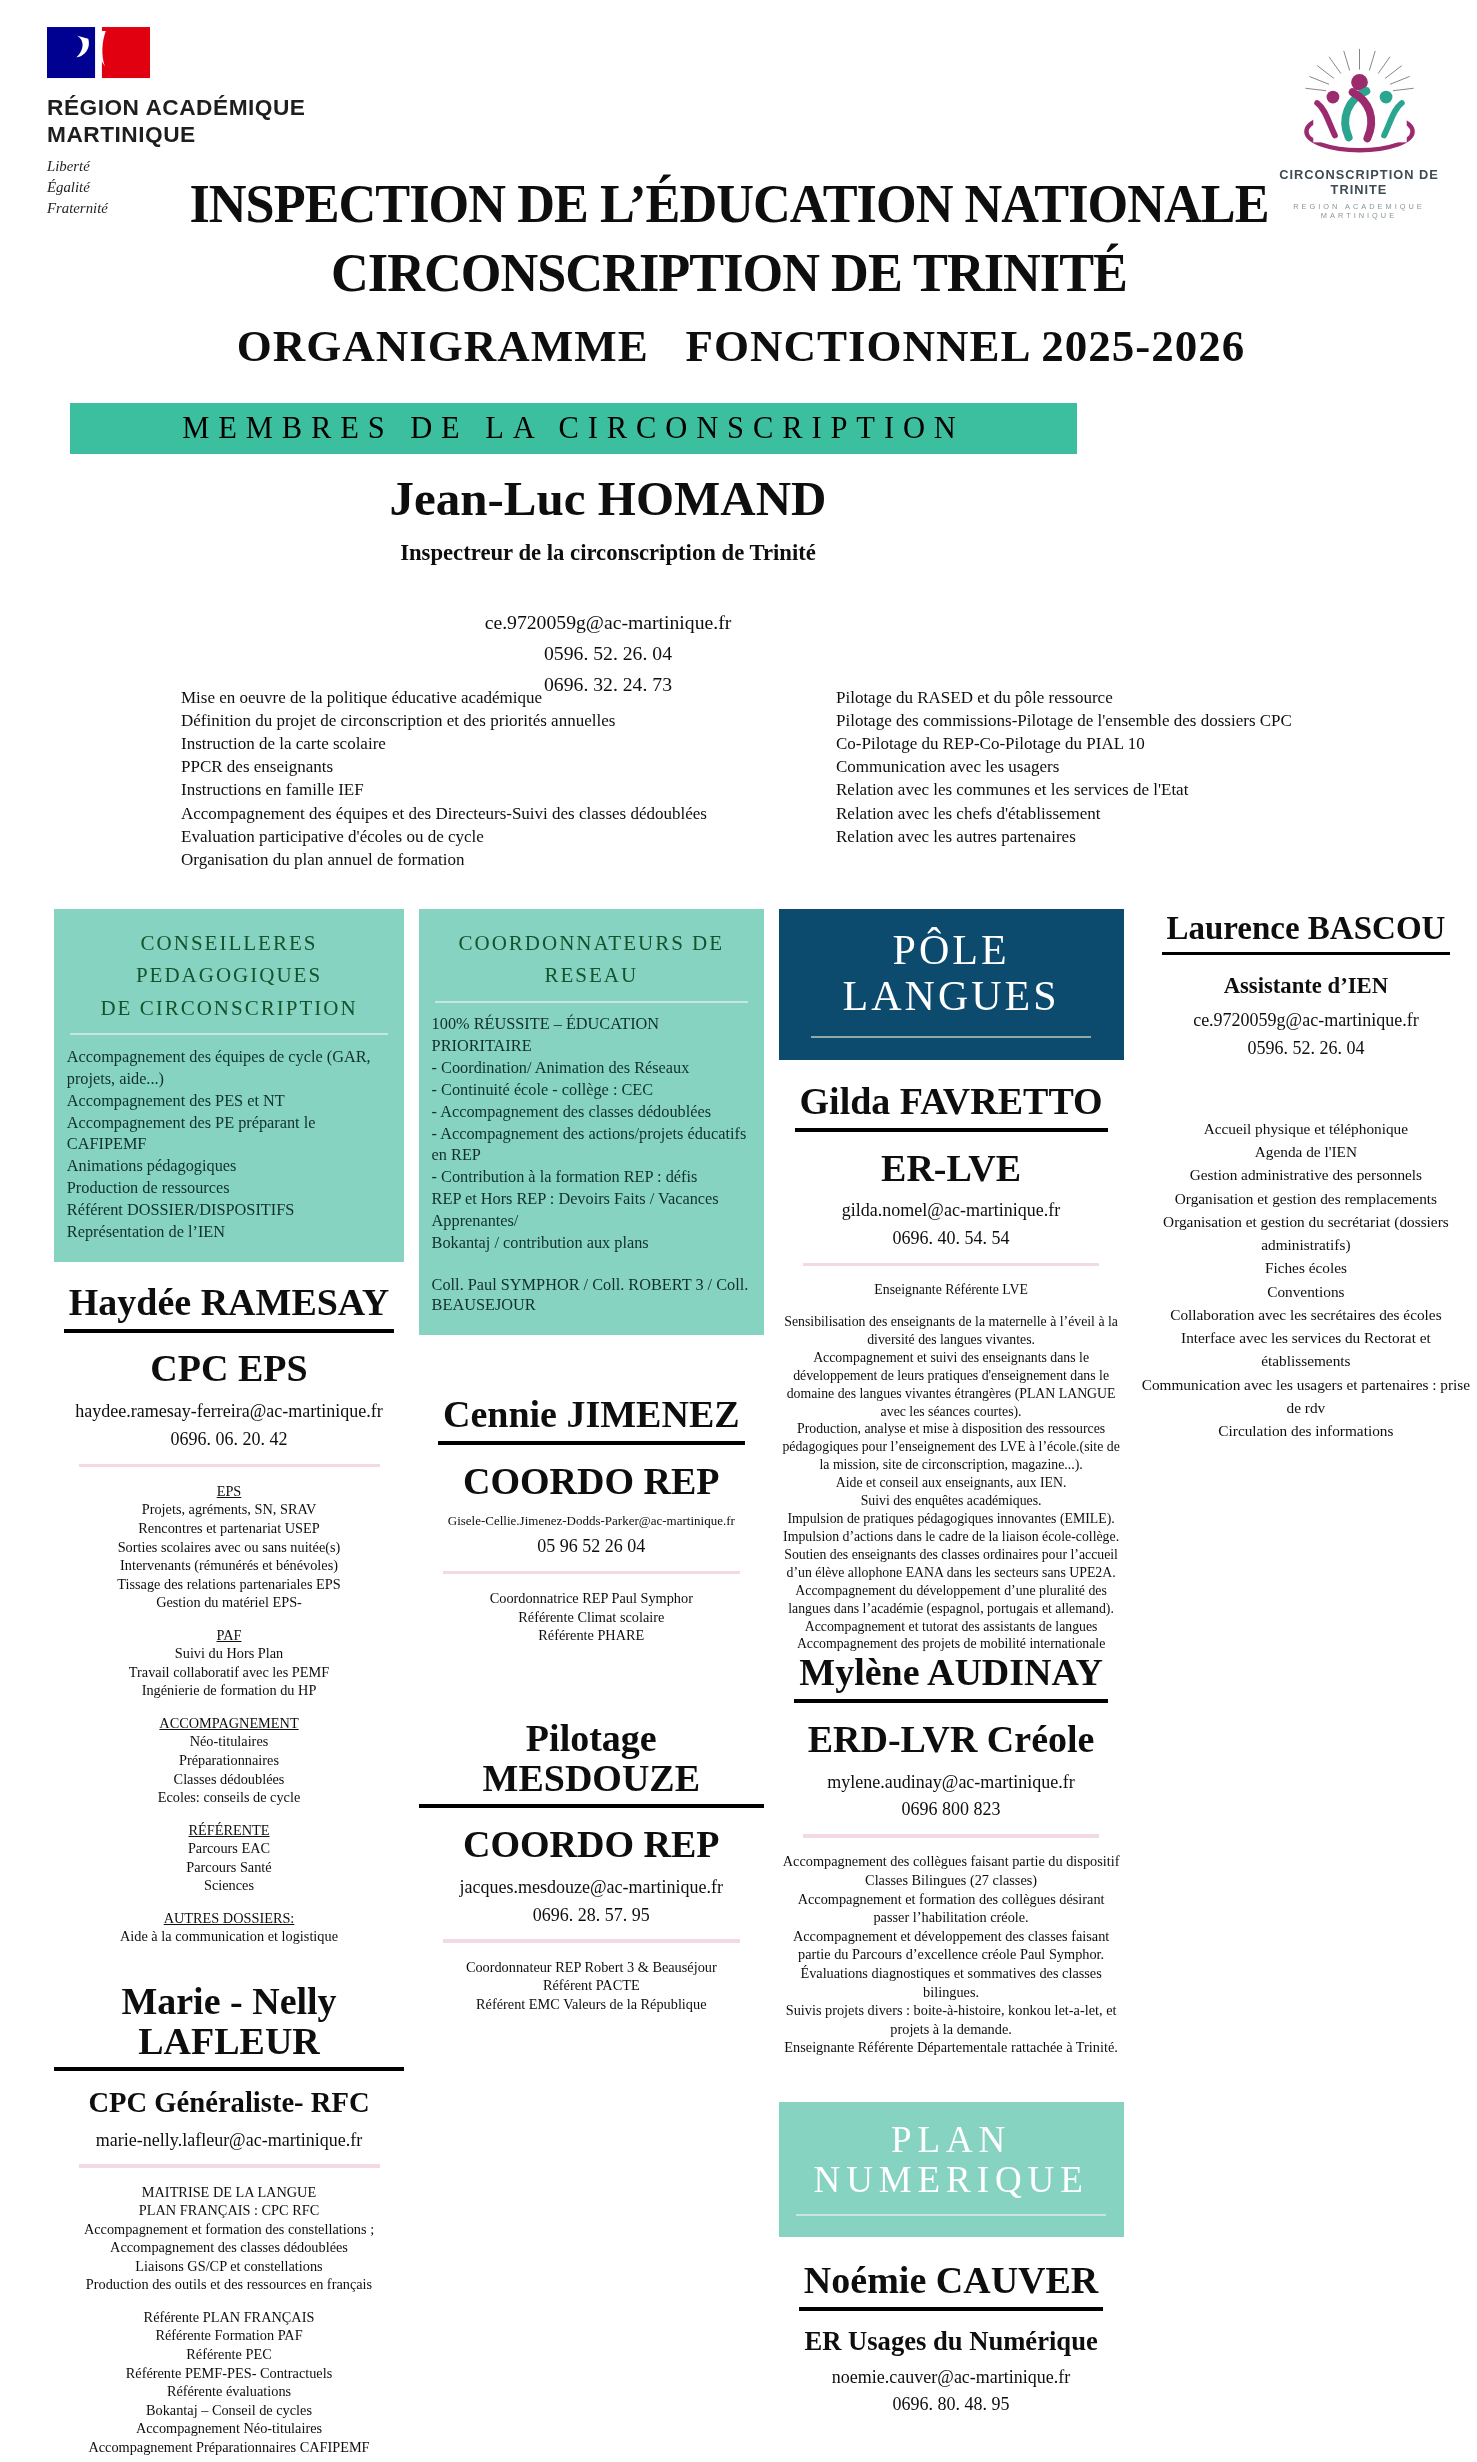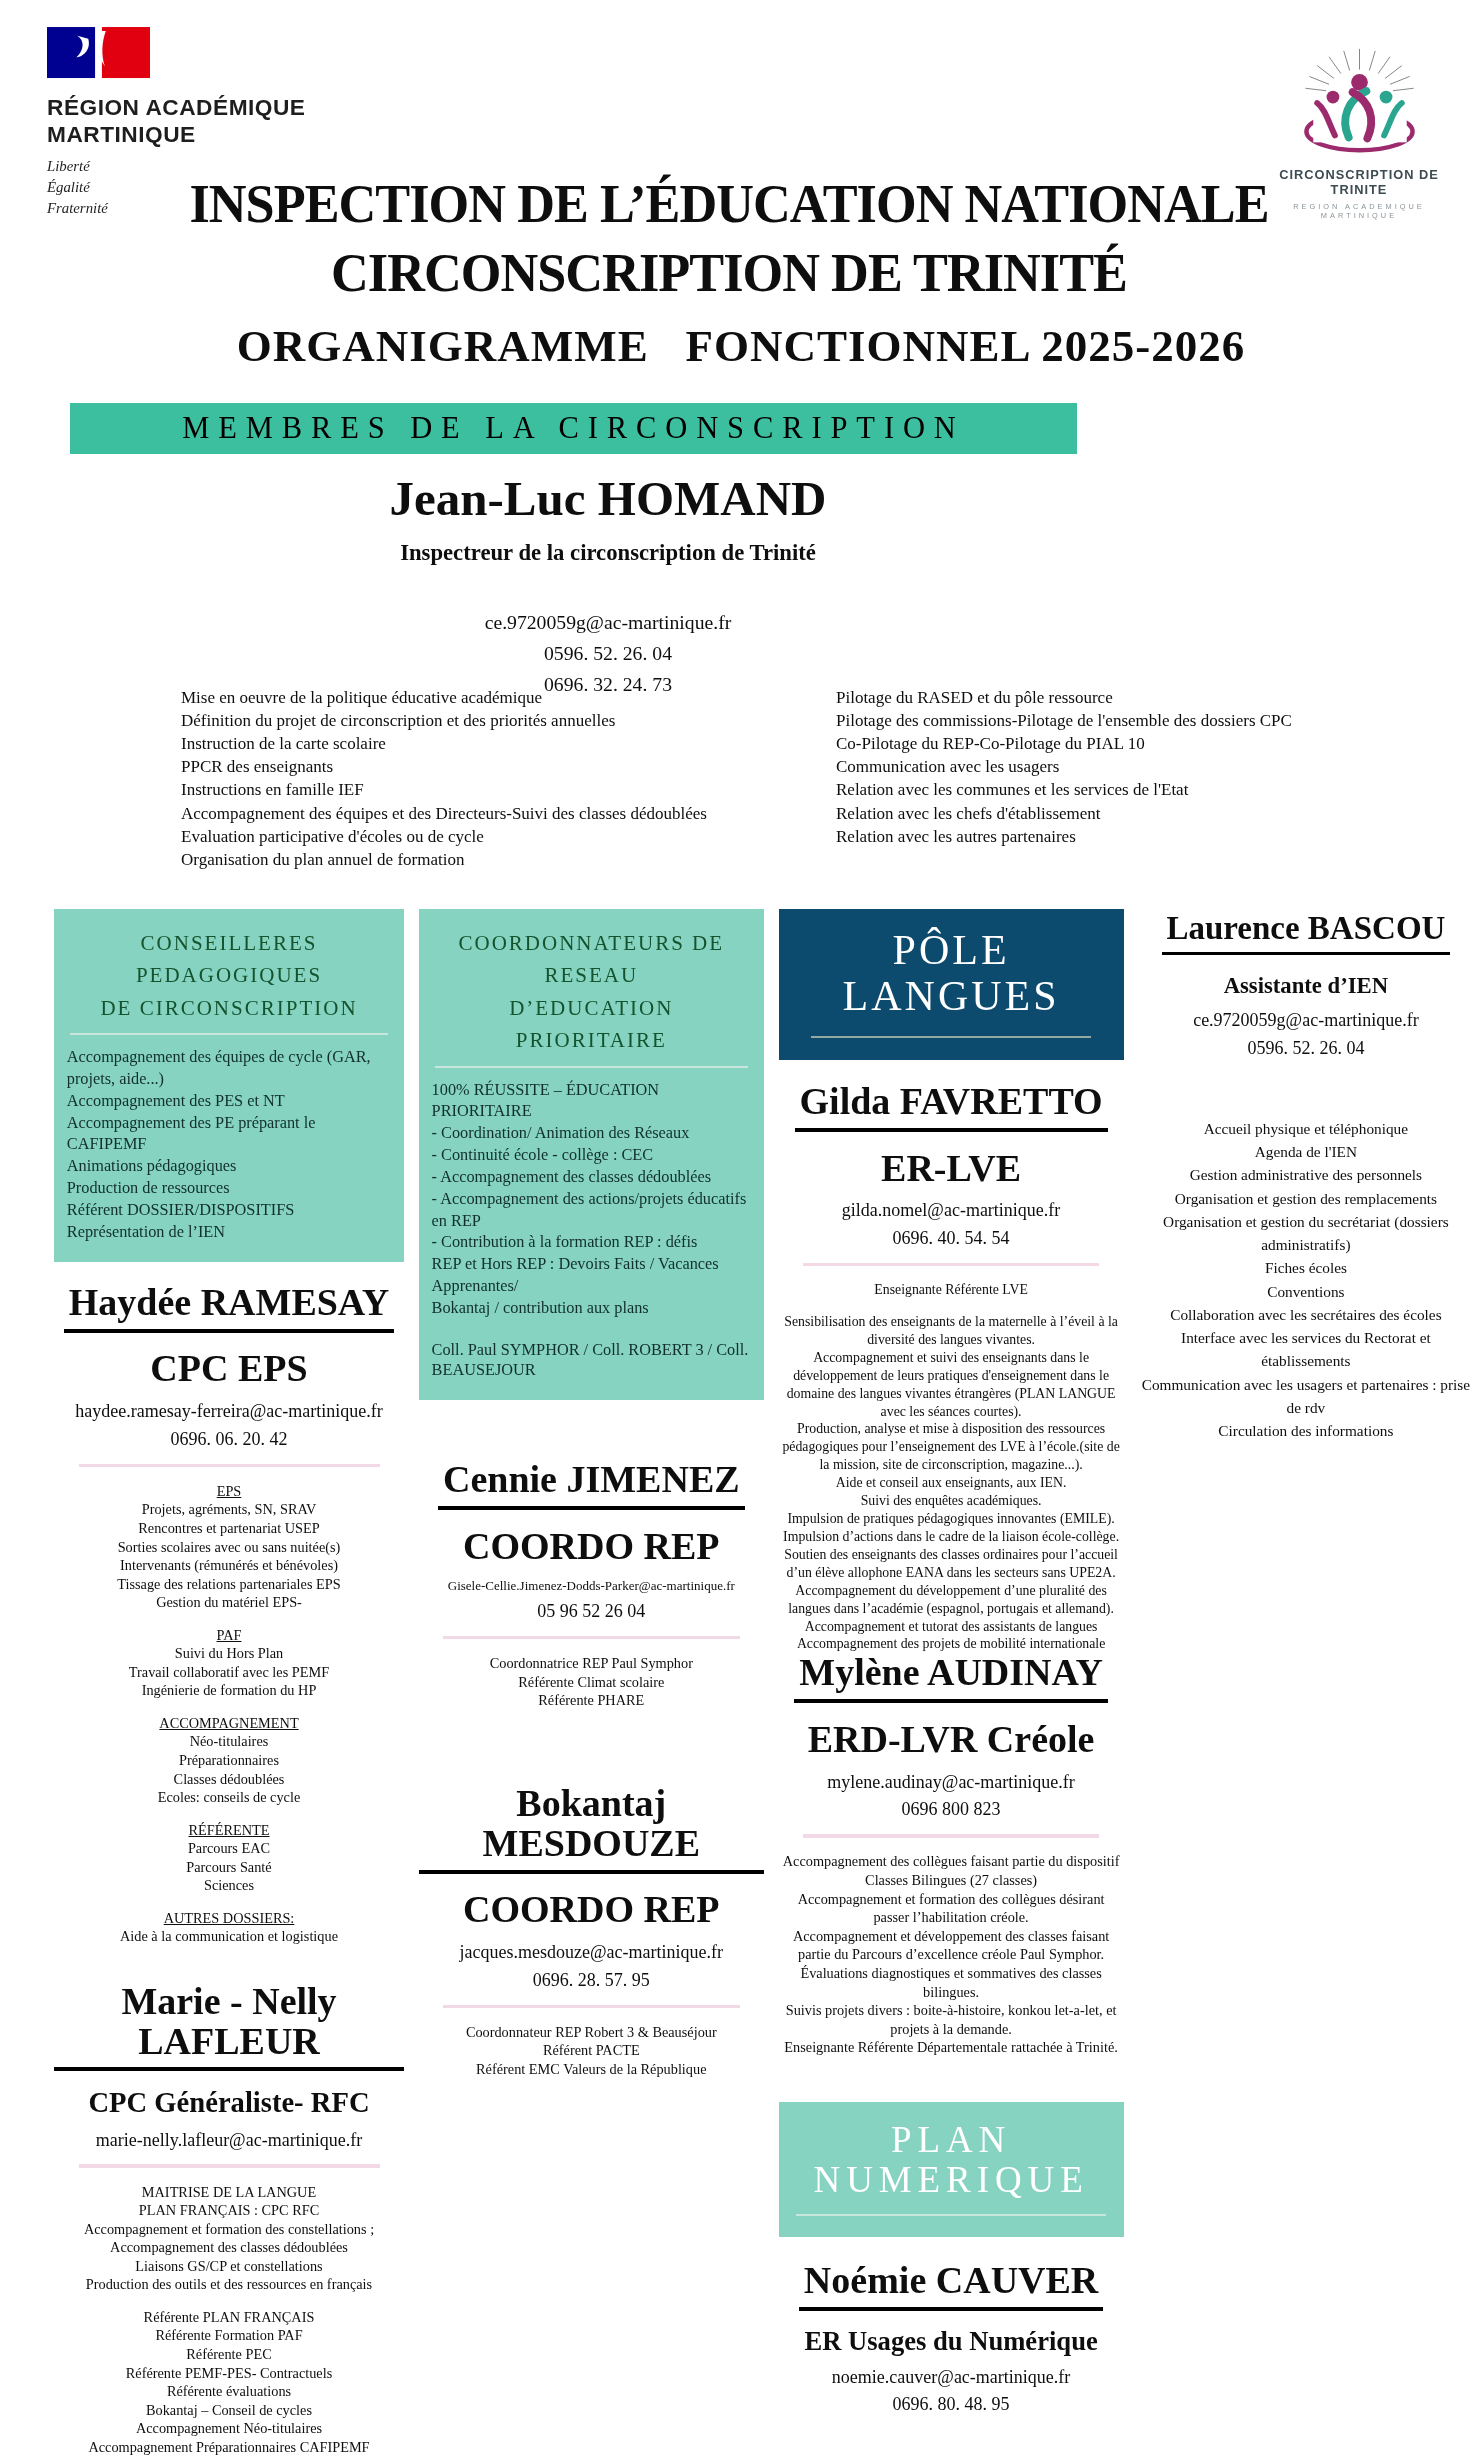--- a/index.html
+++ b/index.html
@@ -259,21 +259,20 @@
             </div>
           </div>
       </div>
 
     </div>
 
     <div class="col col2">
       <div class="teal-box" style="background: rgb(133, 211, 192);">
         <div class="box-title">
           <div>COORDONNATEURS  DE RESEAU</div>
-          <div>D’EDUCATION  PRIORITAIRE</div>
         </div>
         <div class="box-divider"></div>
         <div class="box-items">
             <div class="line">100% RÉUSSITE – ÉDUCATION PRIORITAIRE</div>
             <div class="line"> - Coordination/ Animation des Réseaux</div>
             <div class="line">- Continuité école - collège : CEC</div>
             <div class="line">- Accompagnement des classes dédoublées</div>
             <div class="line">- Accompagnement des actions/projets éducatifs en REP</div>
             <div class="line">- Contribution à la formation REP : défis</div>
             <div class="line">REP et Hors REP : Devoirs Faits / Vacances Apprenantes/</div>
@@ -291,21 +290,21 @@
         <div class="p-details">
             <div class="group">
               <div class="line">Coordonnatrice REP  Paul Symphor</div>
               <div class="line">Référente Climat scolaire</div>
               <div class="line">Référente PHARE</div>
             </div>
           </div>
       </div>
 
       <div class="person mesdouze">
-        <div><span class="p-name">Bokantaj MESDOUZE</span></div>
+        <div><span class="p-name">Pilotage MESDOUZE</span></div>
         <div class="p-role">COORDO REP</div>
         <div class="p-email">jacques.mesdouze@ac-martinique.fr</div>
         <div class="p-phone">0696. 28. 57. 95</div>
         <div class="pink-rule" style="background: rgb(243, 216, 230);"></div>
         <div class="p-details">
             <div class="group">
               <div class="line">Coordonnateur REP   Robert 3 &amp; Beauséjour</div>
               <div class="line">Référent PACTE</div>
               <div class="line">Référent EMC Valeurs de la République</div>
             </div>

